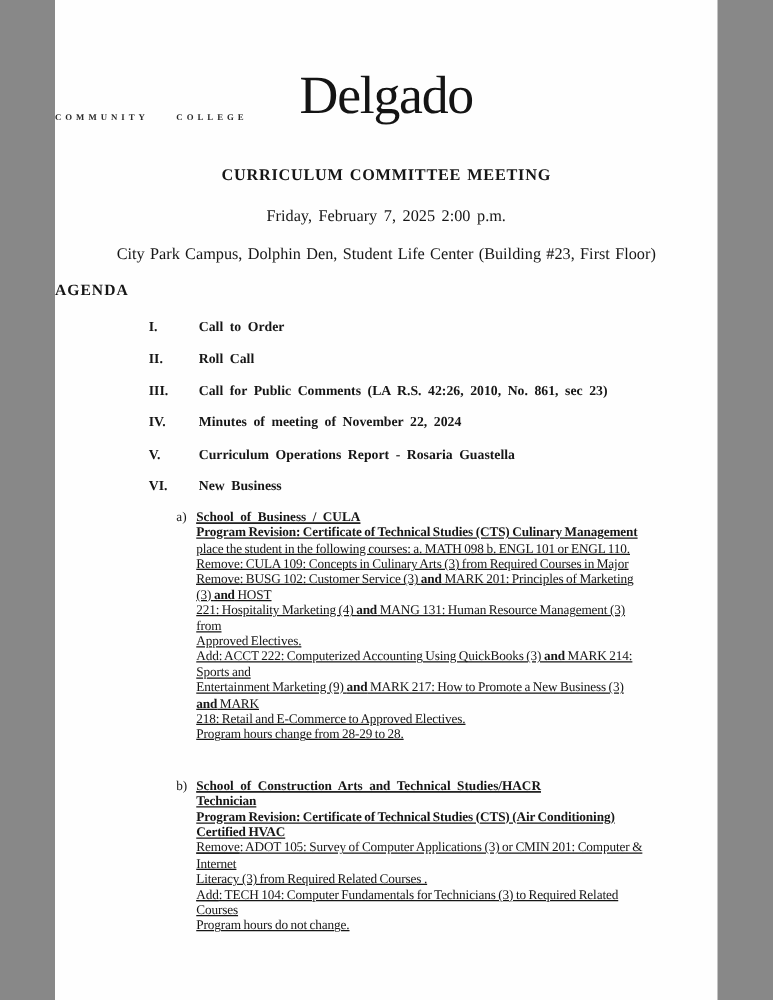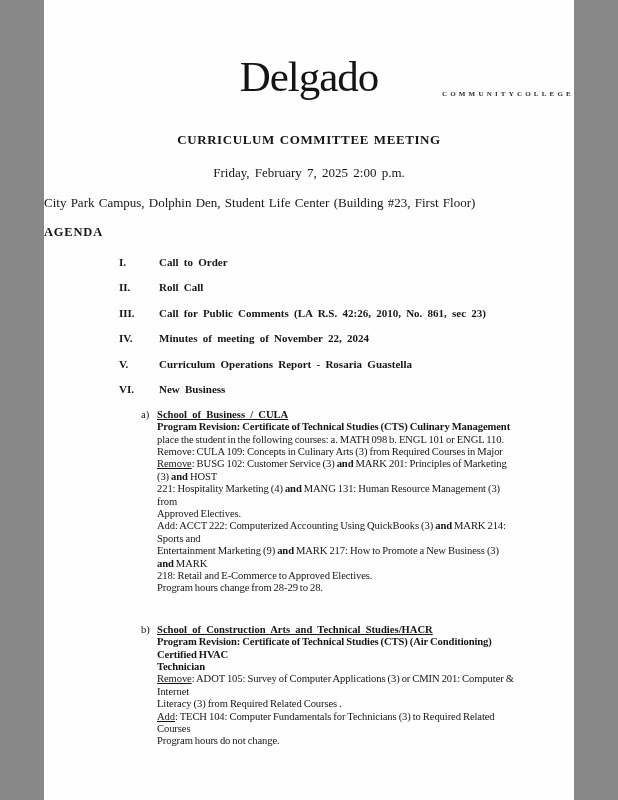--- a/index.html
+++ b/index.html
@@ -18,21 +18,22 @@
   .logo { text-align: center; padding-top: 58px; }
   .logo-word {
     font-size: 43px;
     line-height: 0.9;
     font-weight: normal;
     letter-spacing: -1px;
     color: #141414;
   }
   .logo-sub {
     display: flex;
-    justify-content: flex-end;
+    justify-content: flex-start;
+    gap: 22px;
     margin-top: -7px;
     font-size: 7px;
     letter-spacing: 3.2px;
     font-weight: bold;
     color: #2a2a2a;
   }
   
   .doc-title {
     margin-top: 34px;
     text-align: center;
@@ -42,20 +43,21 @@
     word-spacing: 1px;
   }
   .doc-datetime {
     margin-top: 17px;
     text-align: center;
     font-size: 13px;
     word-spacing: 2px;
   }
   .doc-location {
     margin-top: 14px;
+    text-align: center;
     font-size: 13px;
     word-spacing: 1px;
   }
   .agenda-label {
     margin-top: 14px;
     text-align: left;
     font-weight: bold;
     font-size: 12.5px;
     letter-spacing: 0.8px;
   }
@@ -75,21 +77,21 @@
   .sections { margin-top: 9px; }
   .section {
     display: flex;
     margin-left: 97px;
     margin-right: 58px;
     margin-bottom: 29px;
     font-size: 10.6px;
     line-height: 12.4px;
   }
   .section-marker { flex: 0 0 16px; width: 16px; }
-  .section-content { flex: 1; }
+  .section-content { flex: 1; text-decoration: underline; }
   .sec-heading {
     font-weight: bold;
     text-decoration: underline;
     word-spacing: 2.5px;
   }
   .sec-program { font-weight: bold; letter-spacing: -0.1px; word-spacing: -0.5px; }
   .sec-line { letter-spacing: -0.1px; word-spacing: -0.5px; }
   .seg-u { text-decoration: underline; }
   .seg-b { font-weight: bold; }
 </style>
@@ -152,22 +154,22 @@
           <div class="sec-line"><span>Add: ACCT 222: Computerized Accounting Using QuickBooks (3) </span><span class="seg-b">and</span><span> MARK 214: Sports and</span></div>
           <div class="sec-line"><span>Entertainment Marketing (9) </span><span class="seg-b">and</span><span> MARK 217: How to Promote a New Business (3) </span><span class="seg-b">and</span><span> MARK</span></div>
           <div class="sec-line"><span>218: Retail and E-Commerce to Approved Electives.</span></div>
           <div class="sec-line"><span>Program hours change from 28-29 to 28.</span></div>
         </div>
       </div>
       <div class="section">
         <span class="section-marker">b)</span>
         <div class="section-content">
           <div class="sec-heading">School of Construction Arts and Technical Studies/HACR</div>
+          <div class="sec-program">Technician</div>
           <div class="sec-program">Program Revision: Certificate of Technical Studies (CTS) (Air Conditioning) Certified HVAC</div>
-          <div class="sec-program">Technician</div>
           <div class="sec-line"><span class="seg-u">Remove</span><span>: ADOT 105: Survey of Computer Applications (3) or CMIN 201: Computer &amp; Internet</span></div>
           <div class="sec-line"><span>Literacy (3) from Required Related Courses .</span></div>
           <div class="sec-line"><span class="seg-u">Add</span><span>: TECH 104: Computer Fundamentals for Technicians (3) to Required Related Courses</span></div>
           <div class="sec-line"><span>Program hours do not change.</span></div>
         </div>
       </div>
     </div>
 
 </div>
 

